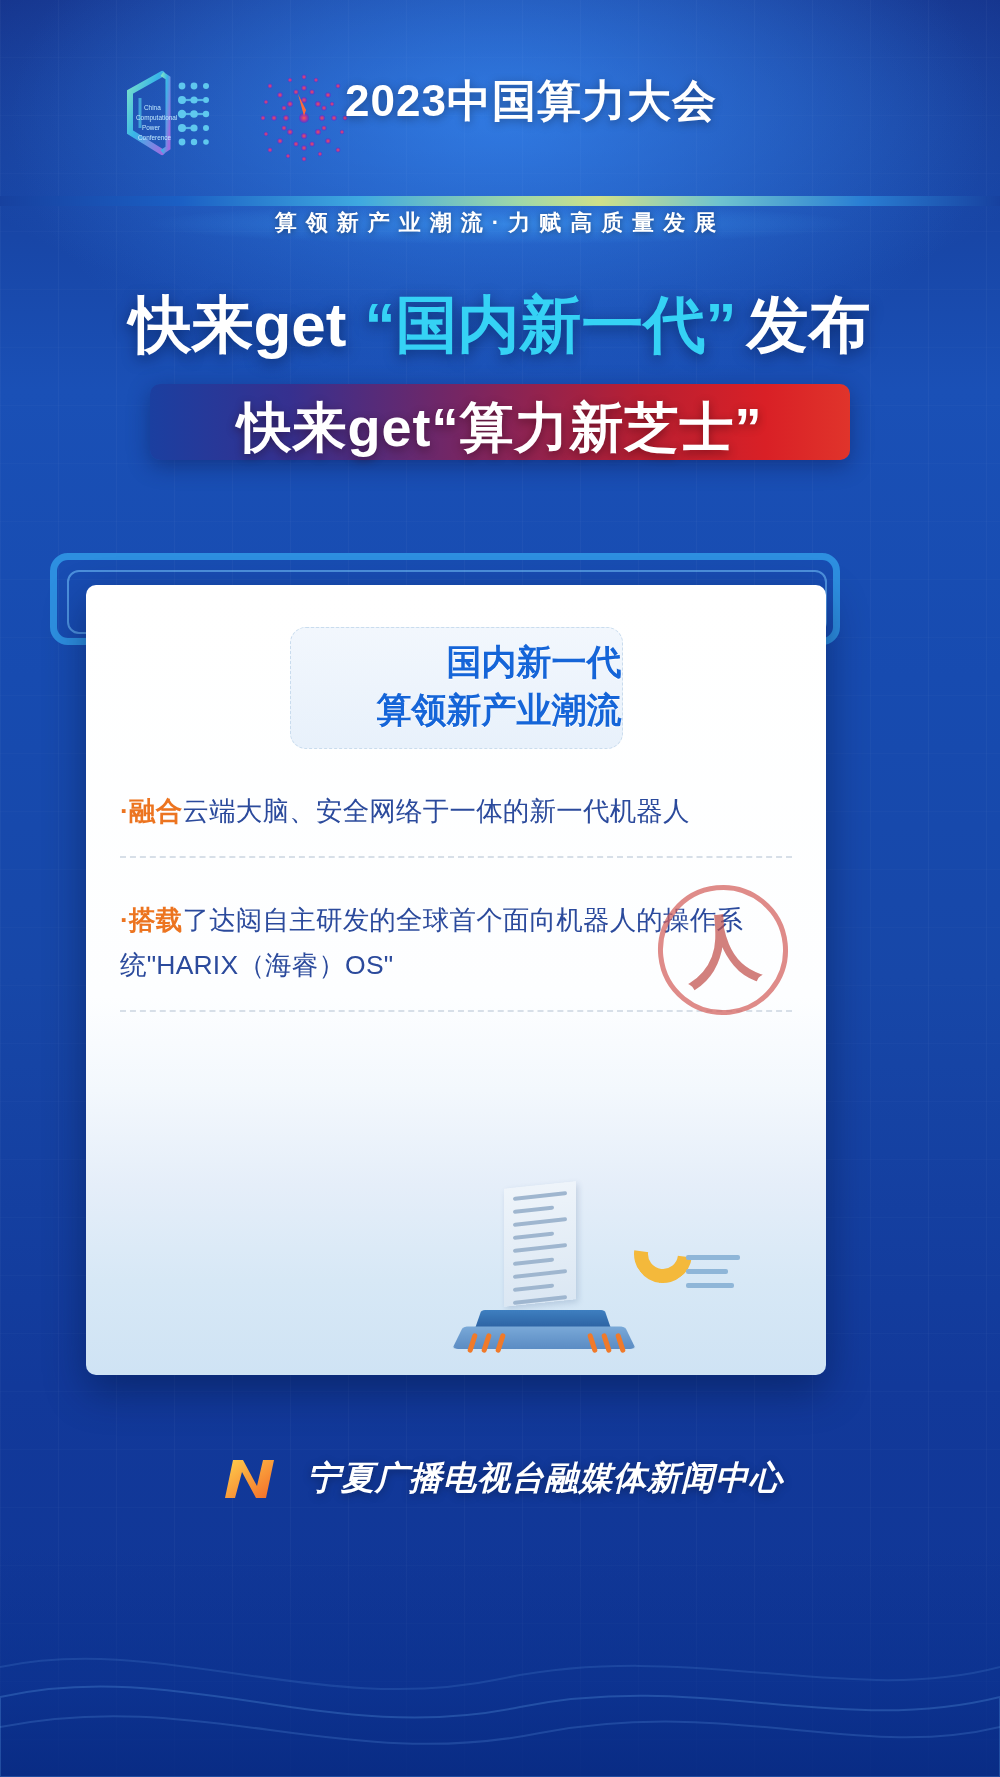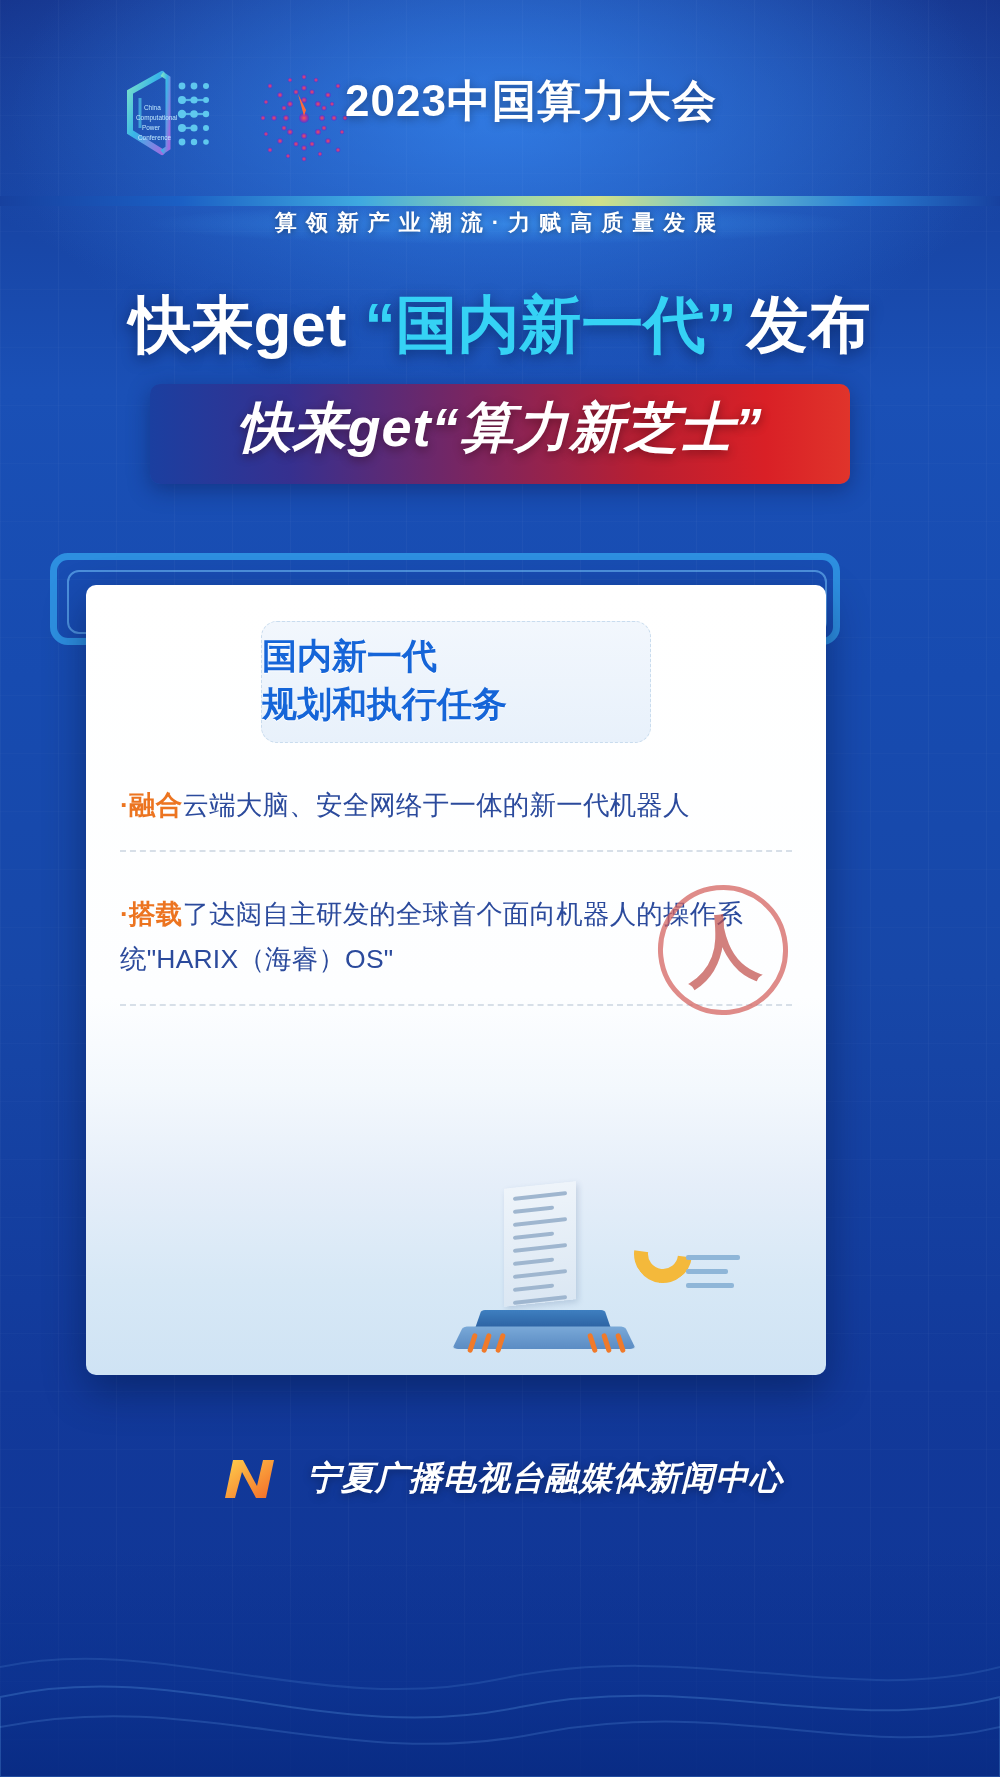--- a/index.html
+++ b/index.html
@@ -45,45 +45,45 @@
     text-shadow:0 1px 6px rgba(0,0,0,.4);}
   .slogan-glow{position:absolute;left:150px;top:8px;width:700px;height:40px;
     background:radial-gradient(ellipse at center, rgba(70,170,255,.45) 0%, rgba(20,70,180,0) 72%);}
 
   
   .headline{position:absolute;left:0;top:282px;width:1000px;}
   .hl1{text-align:center;font-size:62px;font-weight:bold;line-height:86px;
     text-shadow:0 4px 14px rgba(2,18,60,.55);white-space:nowrap;}
   .hl1 .w{color:#ffffff;}
   .hl1 .c{color:#35d2f5;}
-  .redbar{position:relative;margin:16px auto 0;width:700px;height:100px;
+  .redbar{position:relative;margin:16px auto 0;width:700px;height:76px;
     border-radius:10px;
     background:linear-gradient(90deg,#1b3fa0 0%, #36308f 20%, #7b2560 46%, #b81f32 70%, #d92026 88%, #e0342b 100%);
-    box-shadow:0 6px 22px rgba(10,25,80,.45);font-style:italic;}
+    box-shadow:0 6px 22px rgba(10,25,80,.45);}
   .hl2{position:absolute;left:0;top:0;width:700px;height:88px;
     display:flex;align-items:center;justify-content:center;
     font-size:54px;font-weight:bold;color:#fff;letter-spacing:1px;
     text-shadow:0 3px 10px rgba(40,0,10,.45);white-space:nowrap;}
 
   
   .cardzone{position:absolute;left:50px;top:553px;width:900px;height:830px;}
   .frame{position:absolute;left:0;top:0;width:790px;height:92px;
     border:7px solid #2d8fe0;border-radius:18px;background:transparent;}
   .frame-in{position:absolute;left:10px;top:10px;width:760px;height:64px;
     border:2px solid rgba(120,200,255,.55);border-radius:12px;}
   .card{position:absolute;left:36px;top:32px;width:740px;height:790px;
     border-radius:10px;overflow:hidden;
     background:linear-gradient(180deg,#ffffff 0%, #fdfeff 52%, #f3f8fd 64%, #e5eef9 76%, #d7e8f6 88%, #cfe3f4 100%);
     box-shadow:0 16px 40px rgba(3,18,60,.45);}
   .card-inner{position:relative;padding:28px 34px 0;}
 
-  .title-badge{margin:8px auto 0;width:390px;border-radius:16px;
+  .title-badge{margin:14px auto 0;width:333px;border-radius:16px;
     background:linear-gradient(180deg,#f2f7fd 0%, #e8f1fb 100%);
     border:1px dashed #c9dcee;
-    padding:10px 0 14px;text-align:left;}
+    padding:10px 0 14px;text-align:right;}
   .title-badge .t{color:#1565d8;font-weight:bold;font-size:35px;line-height:48px;
     text-shadow:0 1px 0 #fff;}
 
   .bullets{margin-top:26px;}
   .bullet{font-size:26.5px;line-height:45px;color:#2b4a9c;letter-spacing:.2px;margin-top:40px;}
   .bullet .hi{color:#ec7420;font-weight:bold;}
   .bullet .dot{color:#ec7420;font-weight:bold;}
   .divider{height:0;border-top:2px dashed #d7dfe8;margin:22px 0 20px;}
 
   
@@ -264,21 +264,21 @@
   <div class="cardzone">
     <div class="frame">
       <div class="frame-in"></div>
     </div>
 
     <div class="card">
       <div class="card-inner">
 
         <div class="title-badge">
           <div class="t">国内新一代</div>
-          <div class="t">规划和执行任务</div>
+          <div class="t">算领新产业潮流</div>
         </div>
 
         <div class="bullets">
 
           <div class="bullet">
             <span class="dot">·</span><span class="hi">融合</span><span>云端大脑、安全网络于一体的新一代机器人</span>
           </div>
 
           <div class="divider"></div>
 

